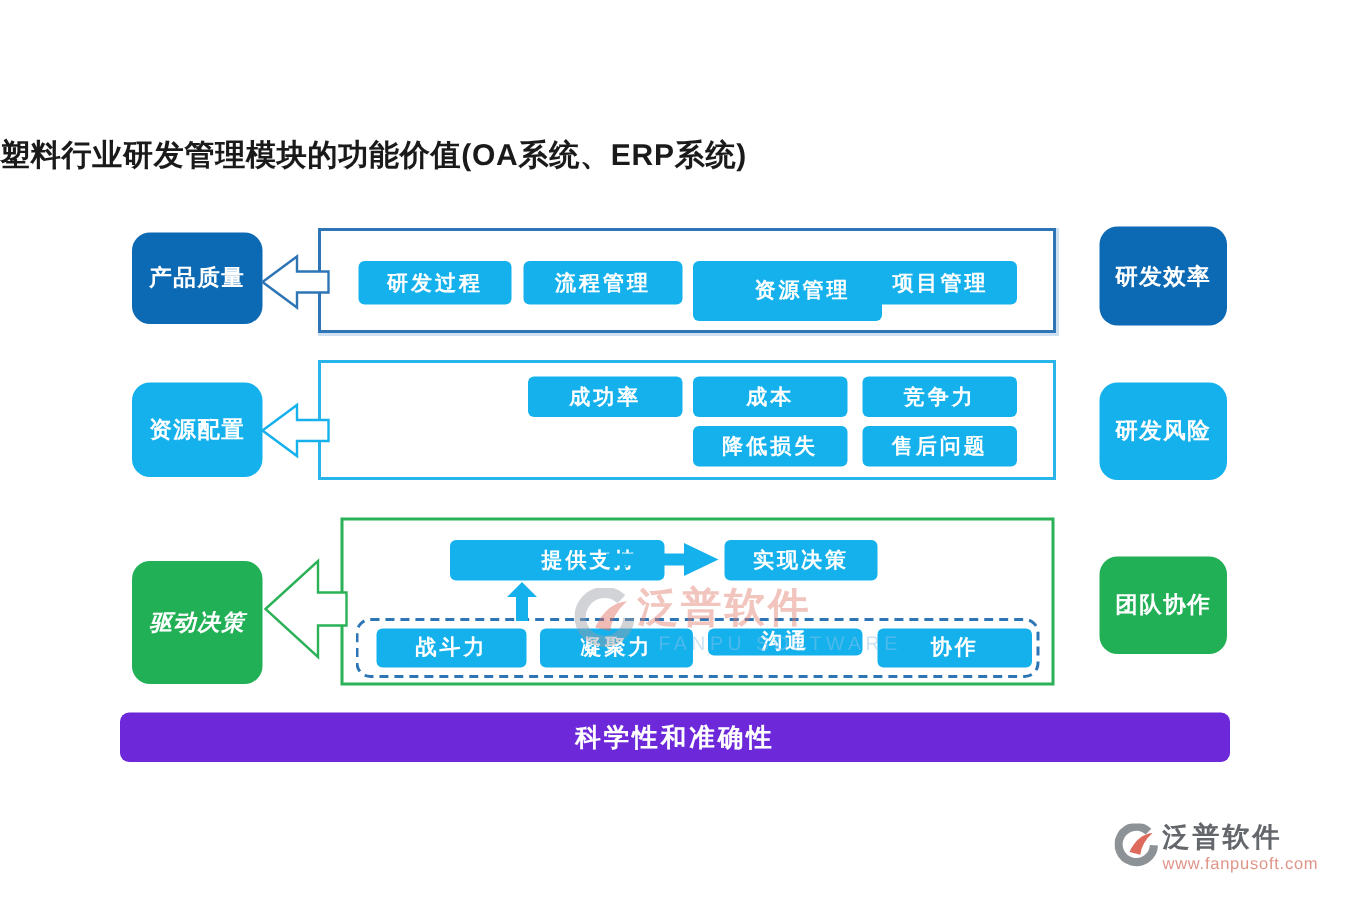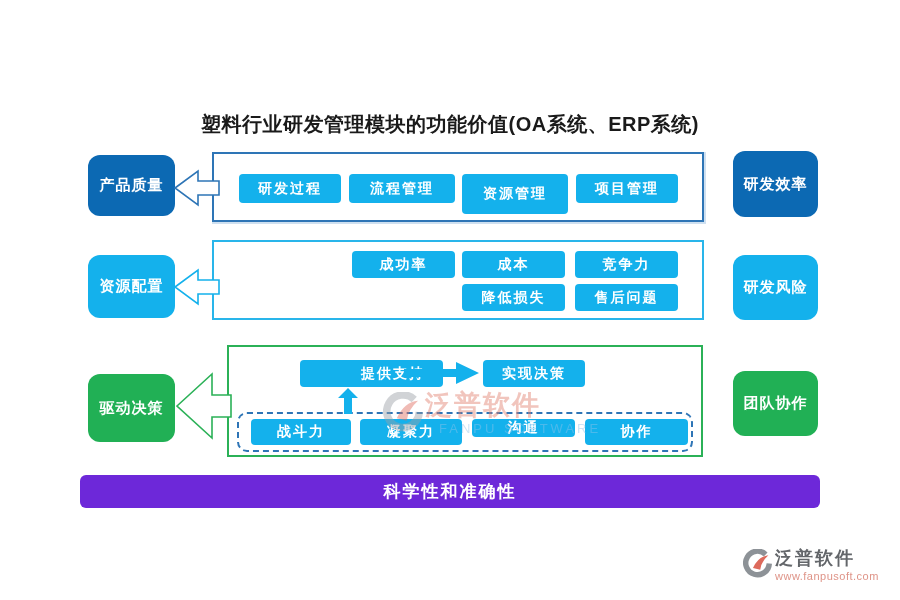--- a/index.html
+++ b/index.html
@@ -2,22 +2,22 @@
 <html><head>
 <meta charset="utf-8">
 <style>
   html,body{margin:0;padding:0;background:#fff;}
   #canvas{
     position:relative;width:900px;height:600px;background:#fff;overflow:hidden;
     font-family:"Liberation Sans","DejaVu Sans",sans-serif;
   }
   .abs{position:absolute;}
   #title{
-    left:0;top:90px;width:900px;text-align:center;
-    font-size:20px;font-weight:bold;color:#1a1a1a;letter-spacing:0.5px;margin-top:21px;
+    left:0;top:90px;width:900px;
+    font-size:20px;font-weight:bold;color:#1a1a1a;letter-spacing:0.5px;
   }
   .sidebox{
     width:87px;border-radius:12px;color:#fff;font-size:15px;font-weight:bold;
     display:flex;align-items:center;justify-content:center;letter-spacing:1px;
   }
   .dark-blue{background:#0c69b3;}
   .cyan-bg{background:#14b1ec;}
   .green-bg{background:#21b055;}
   .container{background:#fff;box-sizing:border-box;}
   .c1{border:2px solid #2e75b6;box-shadow:1px 1px 0 1px #cfe0f0;}
@@ -60,21 +60,21 @@
   <div class="abs z-top" style="left:174px;top:169px;">
     <svg class="arrow-svg" width="46" height="38" viewBox="0 0 46 38">
       <polygon points="1,19 24,2 24,12 45,12 45,26 24,26 24,36" fill="#ffffff" stroke="#2e75b6" stroke-width="1.6"></polygon>
     </svg>
   </div>
 
   <div class="abs container c1" style="left:212px;top:152px;width:492px;height:70px;"></div>
 
   <div class="abs btn" style="left:239px;top:174px;width:102px;height:29px;">研发过程</div>
   <div class="abs btn" style="left:349px;top:174px;width:106px;height:29px;">流程管理</div>
-  <div class="abs btn" style="left:462px;top:174px;width:106px;height:40px;">资源管理</div>
+  <div class="abs btn" style="left:462px;top:174px;width:106px;height:40px;padding-left:20px;">资源管理</div>
   <div class="abs btn" style="left:576px;top:174px;width:102px;height:29px;">项目管理</div>
 
   <div class="abs sidebox dark-blue" style="left:733px;top:151px;height:66px;width:85px;">研发效率</div>
 
   <div class="abs sidebox cyan-bg" style="left:88px;top:255px;height:63px;">资源配置</div>
 
   <div class="abs z-top" style="left:174px;top:268px;">
     <svg class="arrow-svg" width="46" height="38" viewBox="0 0 46 38">
       <polygon points="1,19 24,2 24,12 45,12 45,26 24,26 24,36" fill="#ffffff" stroke="#14b1ec" stroke-width="1.6"></polygon>
     </svg>
@@ -83,21 +83,21 @@
   <div class="abs container c2" style="left:212px;top:240px;width:492px;height:80px;"></div>
 
   <div class="abs btn" style="left:352px;top:251px;width:103px;height:27px;">成功率</div>
   <div class="abs btn" style="left:462px;top:251px;width:103px;height:27px;">成本</div>
   <div class="abs btn" style="left:575px;top:251px;width:103px;height:27px;">竞争力</div>
   <div class="abs btn" style="left:462px;top:284px;width:103px;height:27px;">降低损失</div>
   <div class="abs btn" style="left:575px;top:284px;width:103px;height:27px;">售后问题</div>
 
   <div class="abs sidebox cyan-bg" style="left:733px;top:255px;height:65px;width:85px;">研发风险</div>
 
-  <div class="abs sidebox green-bg" style="left:88px;top:374px;height:68px;">驱动决策</div>
+  <div class="abs sidebox green-bg" style="left:88px;top:374px;height:82px;font-style:italic;">驱动决策</div>
 
   <div class="abs z-top" style="left:176px;top:370px;">
     <svg class="arrow-svg" width="56" height="72" viewBox="0 0 56 72">
       <polygon points="1,36 36,4 36,25 55,25 55,47 36,47 36,68" fill="#ffffff" stroke="#2bb157" stroke-width="1.6"></polygon>
     </svg>
   </div>
 
   <div class="abs container c3" style="left:227px;top:345px;width:476px;height:112px;"></div>
 
   <div class="abs btn" style="left:300px;top:360px;width:100px;height:27px;padding-left:43px;">提供支持</div>

